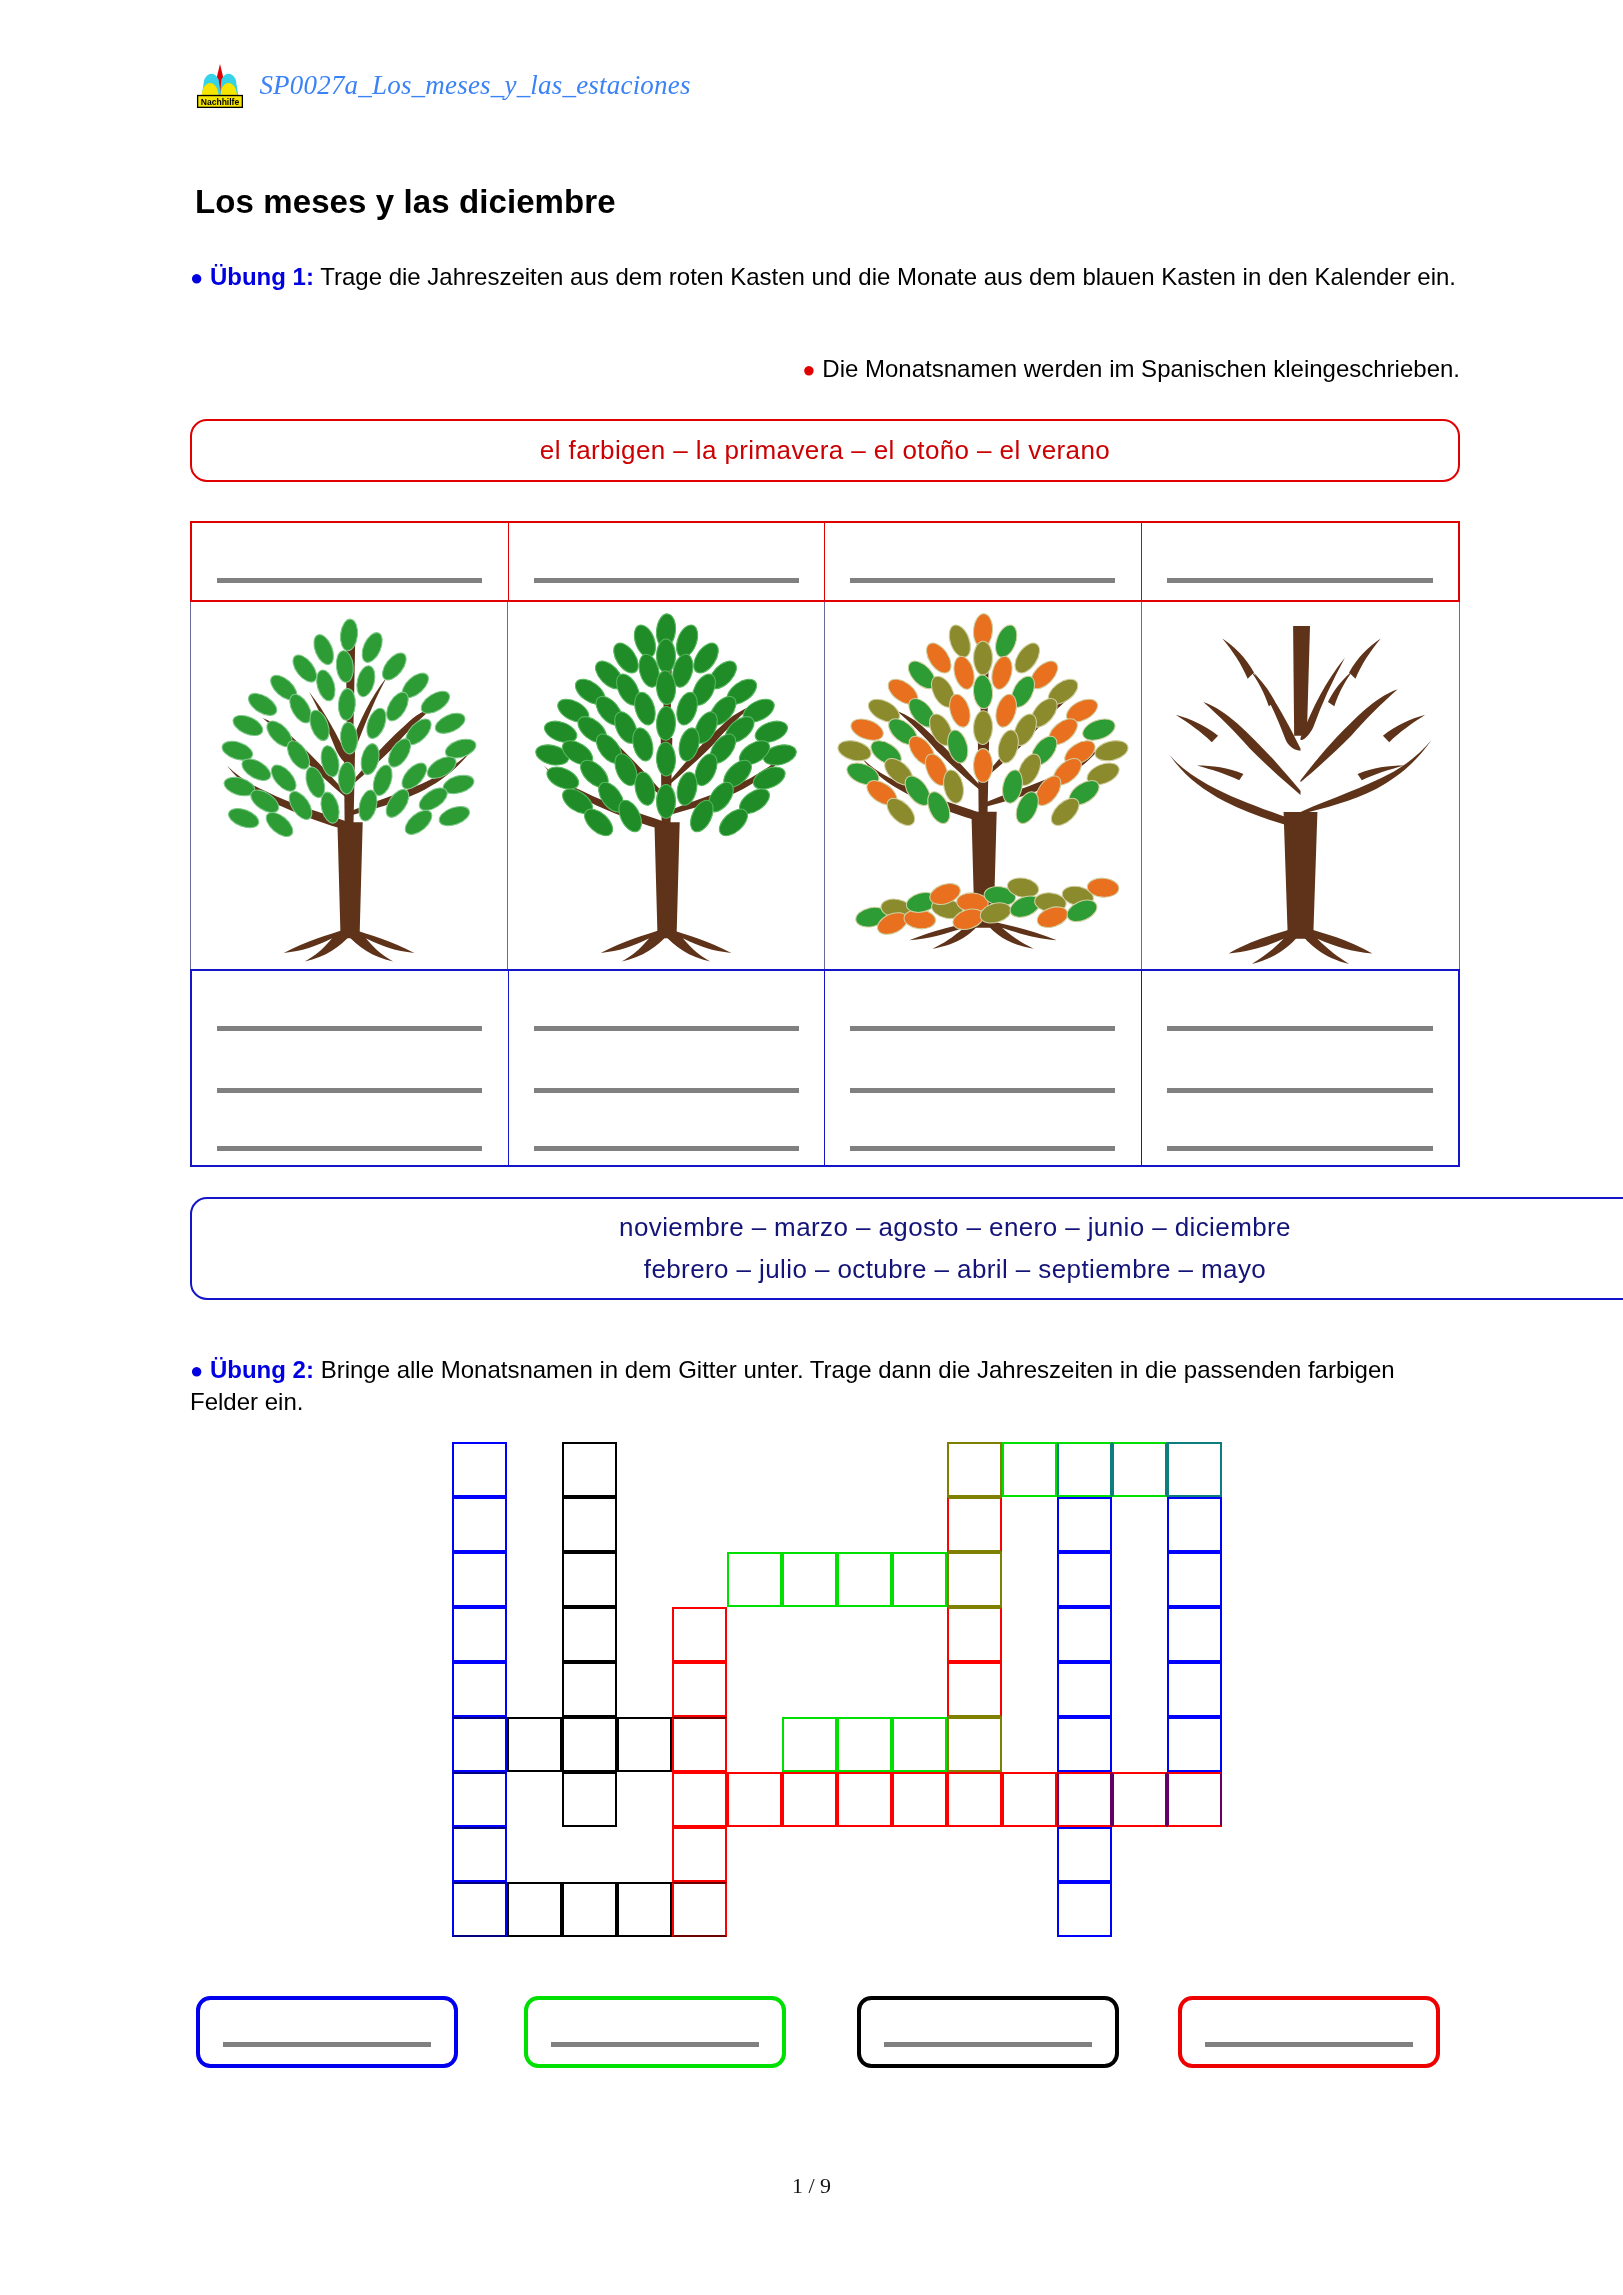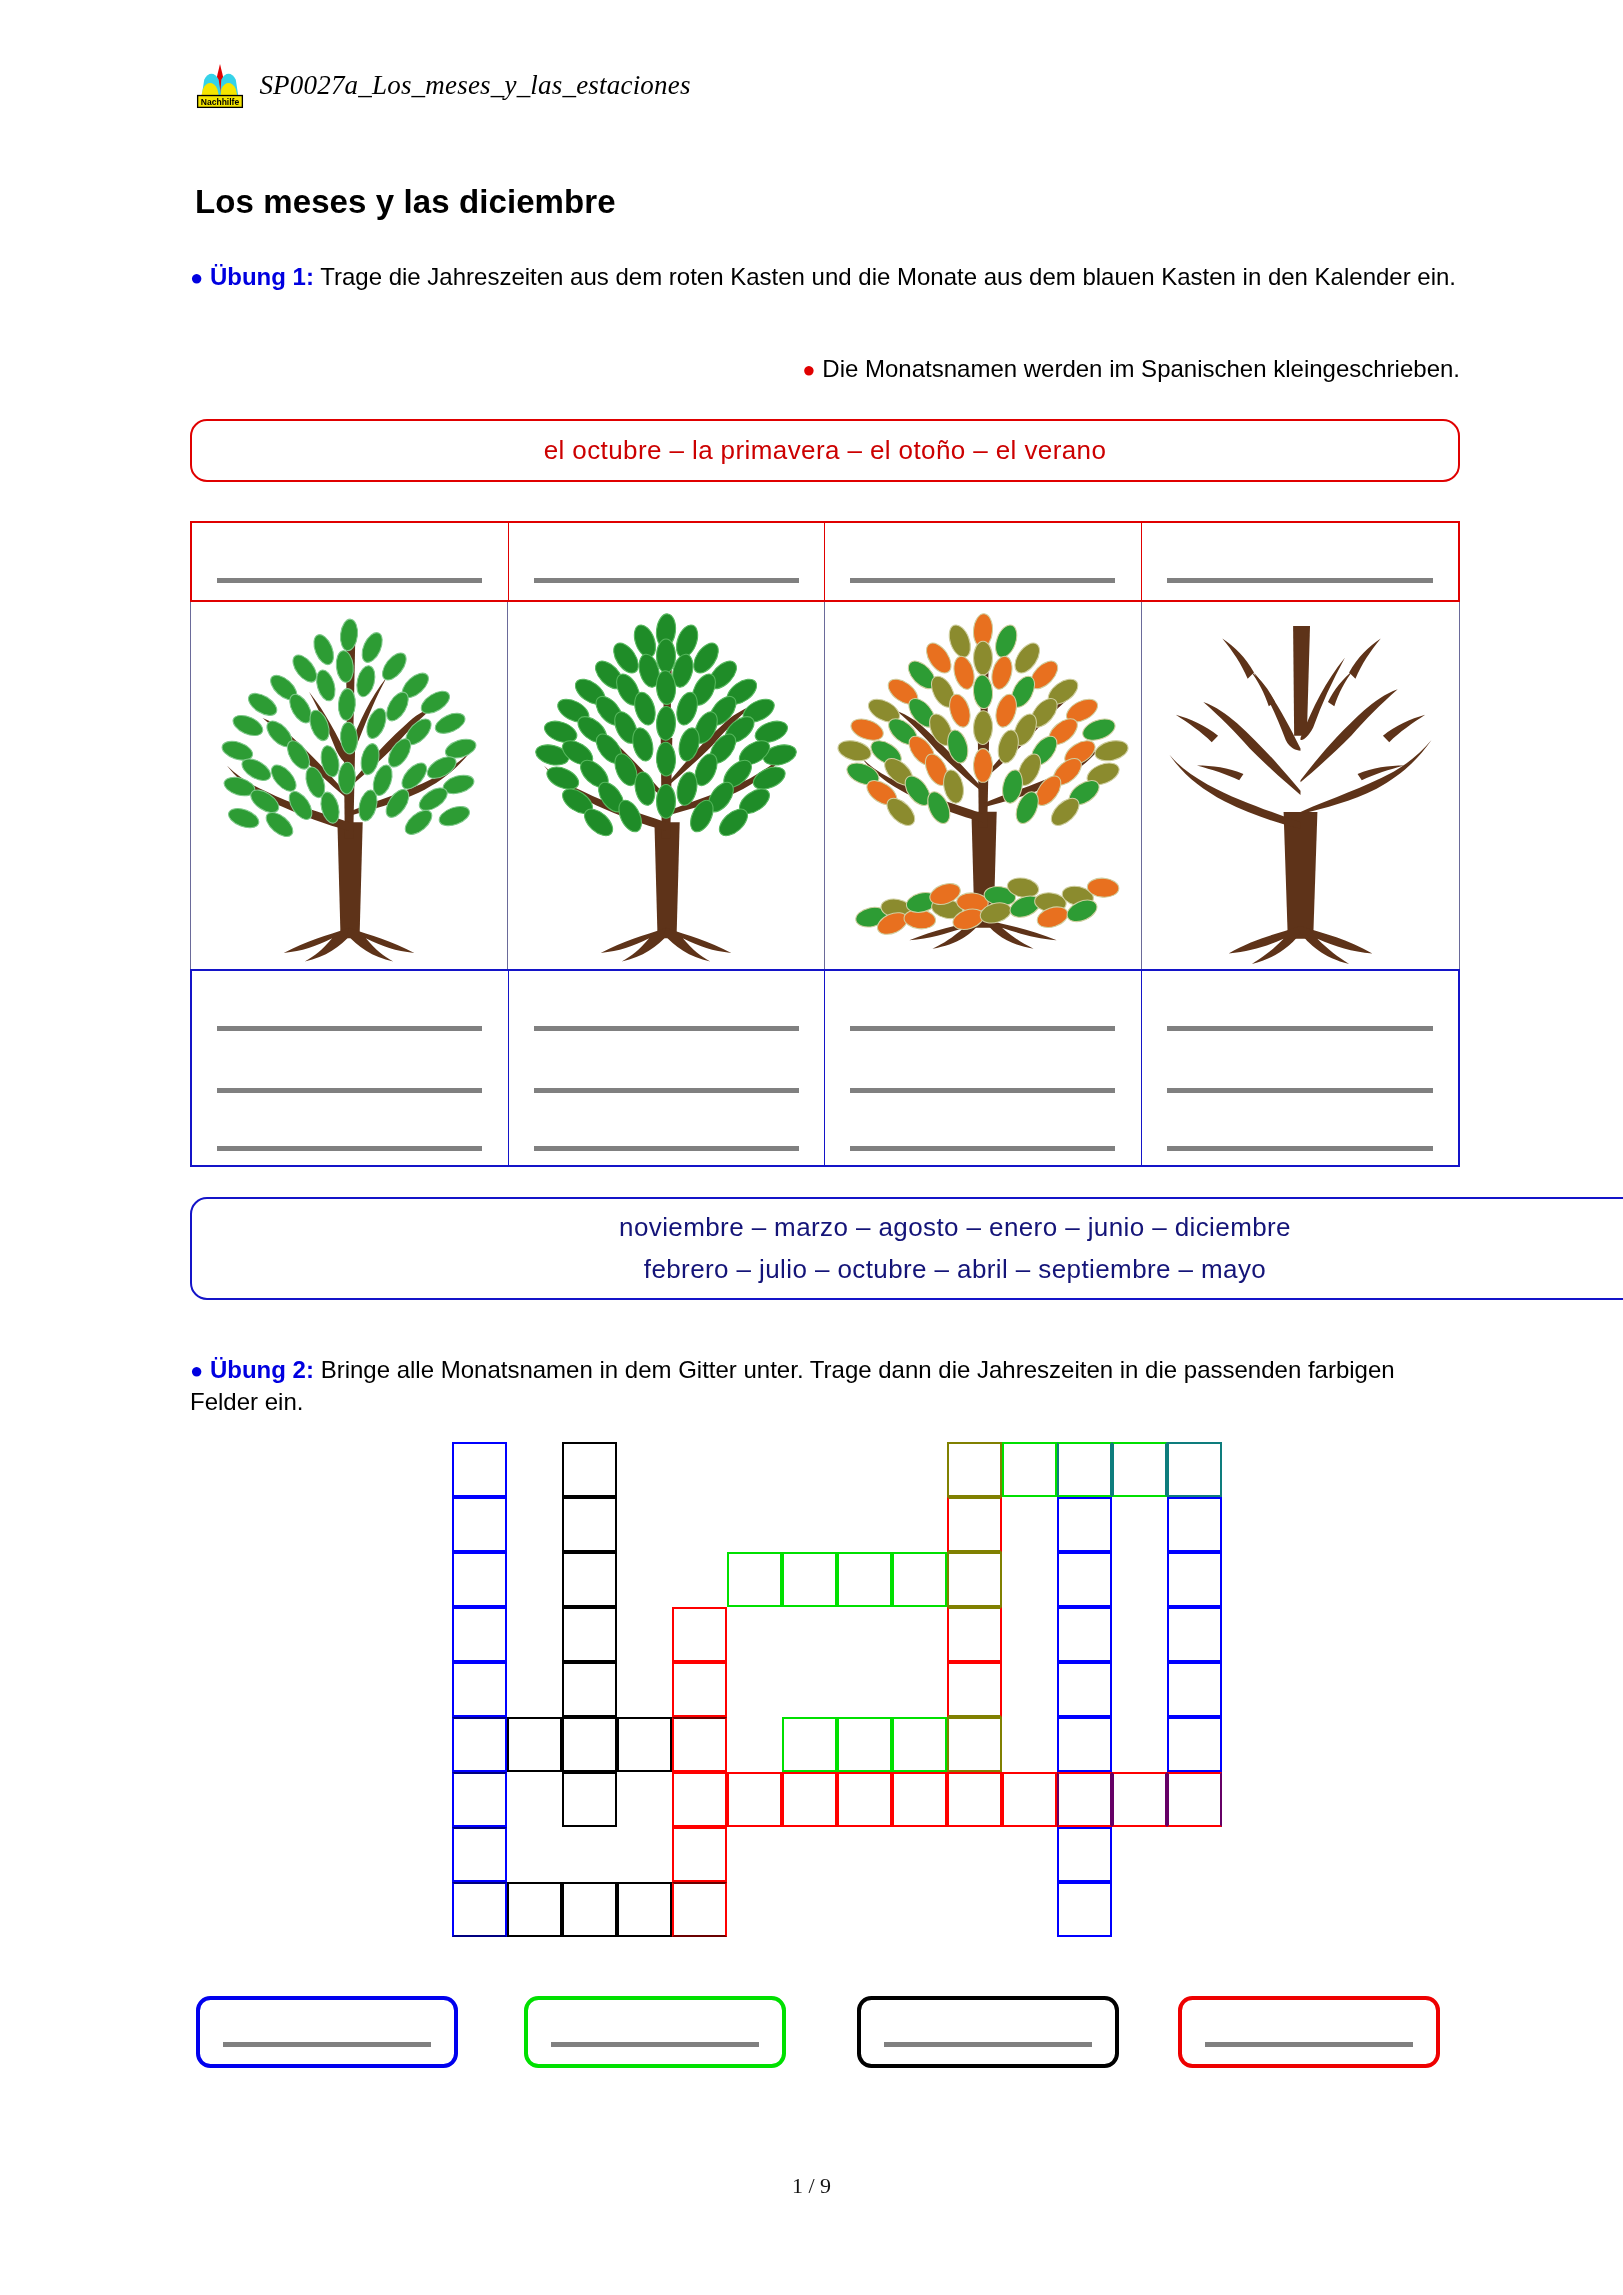--- a/index.html
+++ b/index.html
@@ -3,21 +3,21 @@
 <meta charset="utf-8">
 <style>
   html,body{margin:0;padding:0;background:#fff;}
   body{width:1623px;height:2295px;font-family:"Liberation Sans",sans-serif;color:#000;position:relative;overflow:hidden;}
   .page{position:absolute;left:0;top:0;width:1623px;height:2295px;}
 
   
   .hdr{position:absolute;left:195px;top:60px;display:flex;align-items:center;gap:14.4px;}
   .logo{width:50px;height:50px;position:relative;}
   .logo .mt{position:absolute;left:0;top:0;width:50px;height:50px;}
-  .hdr-title{font-family:"Liberation Serif",serif;font-style:italic;font-size:27px;color:#000000;white-space:nowrap;letter-spacing:0.2px;}
+  .hdr-title{font-family:"Liberation Serif",serif;font-style:italic;font-size:27px;color:#3b82f6;white-space:nowrap;letter-spacing:0.2px;}
 
   
   .title{position:absolute;left:195px;top:183px;font-size:33px;font-weight:bold;letter-spacing:0.1px;}
 
   
   .instr{position:absolute;font-size:24px;line-height:1.30;}
   .instr .bullet{color:#0000e0;font-size:22px;}
   .instr .bullet.red{color:#e00000;}
   .instr .lead{color:#0000e0;font-weight:bold;}
   .just{text-align:justify;}
@@ -75,21 +75,21 @@
     <span class="lead">Übung 1:</span>
     <span>Trage die Jahreszeiten aus dem roten Kasten und die Monate aus dem blauen Kasten in den Kalender ein.</span>
   </div>
 
   <div class="instr" style="left:190px;top:353px;width:1270px;text-align:right;">
     <span class="bullet red">●</span>
     <span>Die Monatsnamen werden im Spanischen kleingeschrieben.</span>
   </div>
 
   <div class="bank red" style="left:190px;top:419px;width:1270px;height:63px;">
-    <div class="bank-line">el octubre – la primavera – el otoño – el verano</div>
+    <div class="bank-line">el farbigen – la primavera – el otoño – el verano</div>
   </div>
 
   <div class="cal" style="left:190px;top:521px;width:1270px;height:645px;">
 
     <div class="cal-row" style="height:81px;border:2px solid #e00000;">
       <div class="cal-cell" style="width:25%;border-right:1.3px solid #e00000;">
           <div class="wline" style="bottom:17px;"></div>
         </div>
       <div class="cal-cell" style="width:25%;border-right:1.3px solid #e00000;">
           <div class="wline" style="bottom:17px;"></div>

